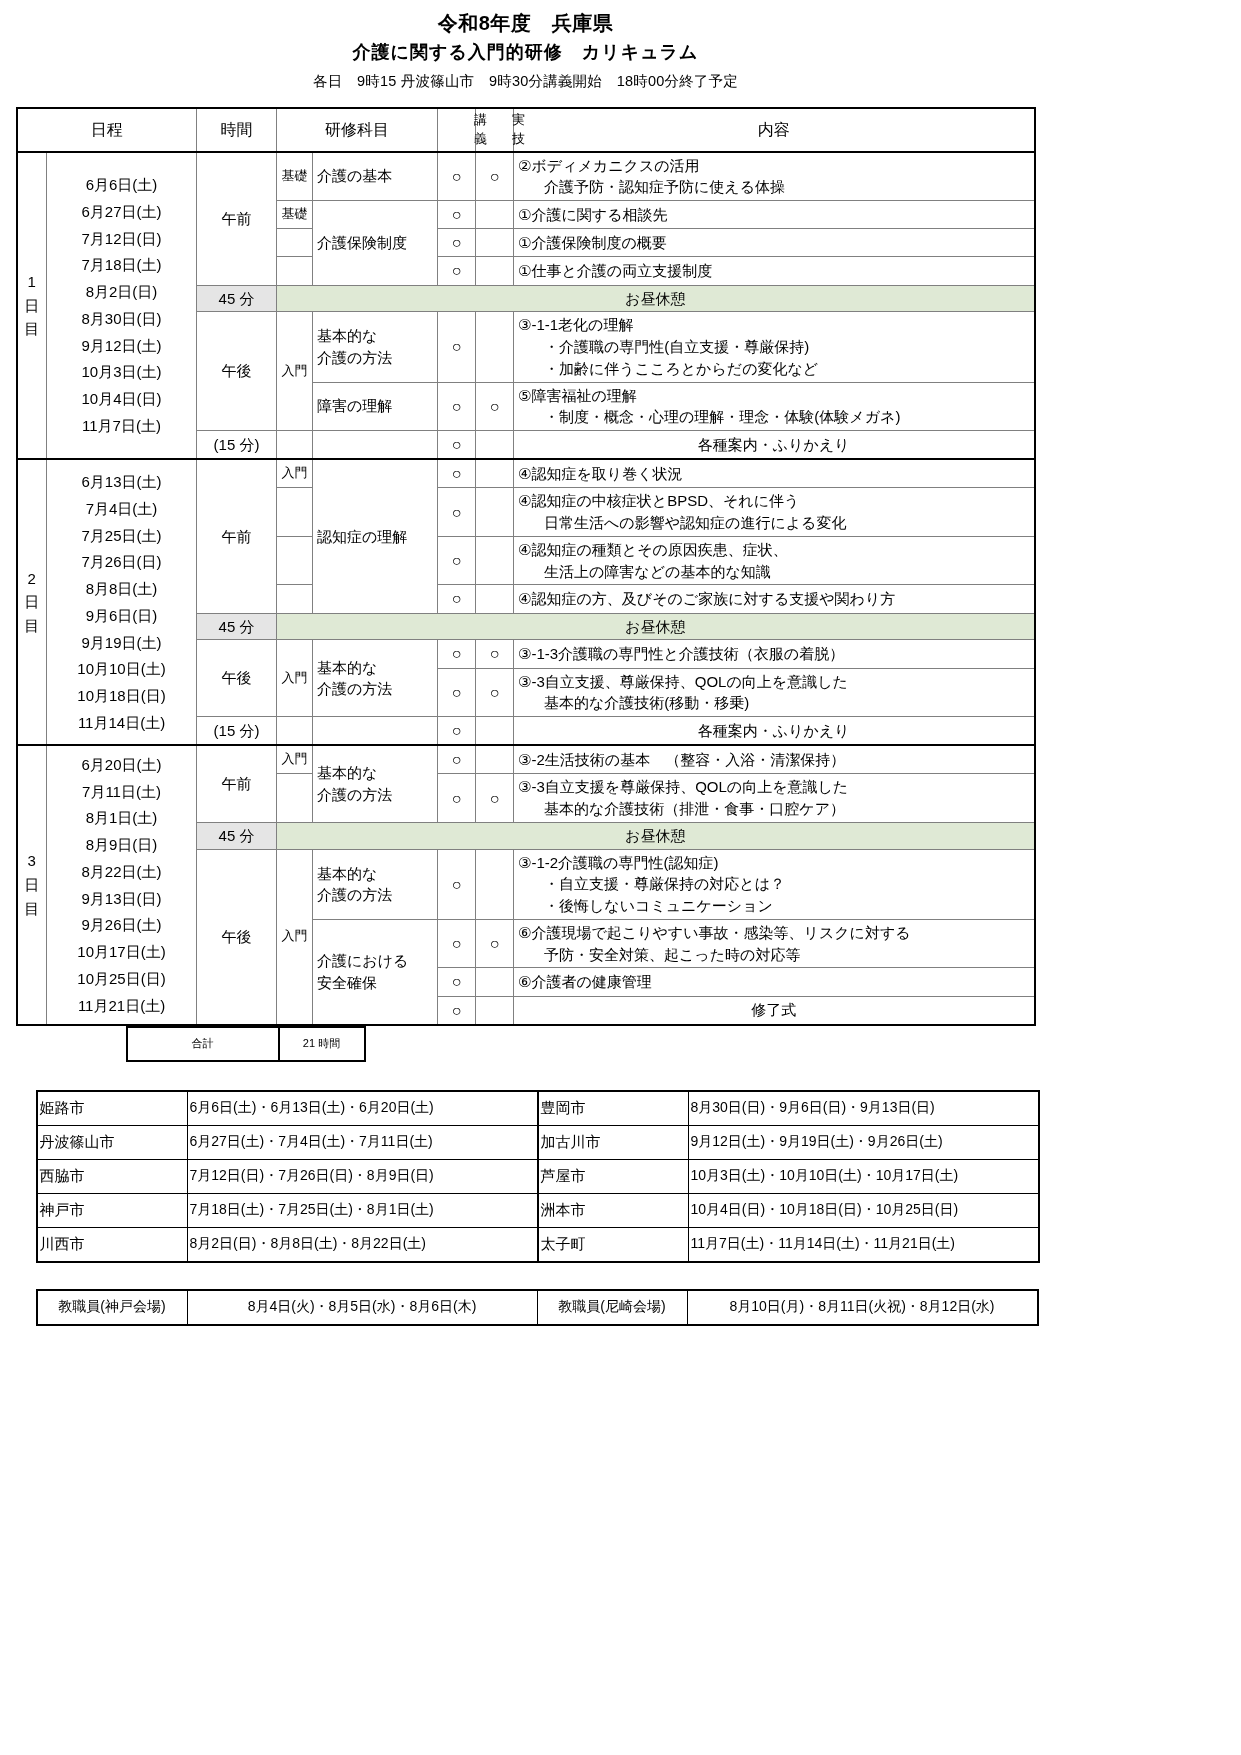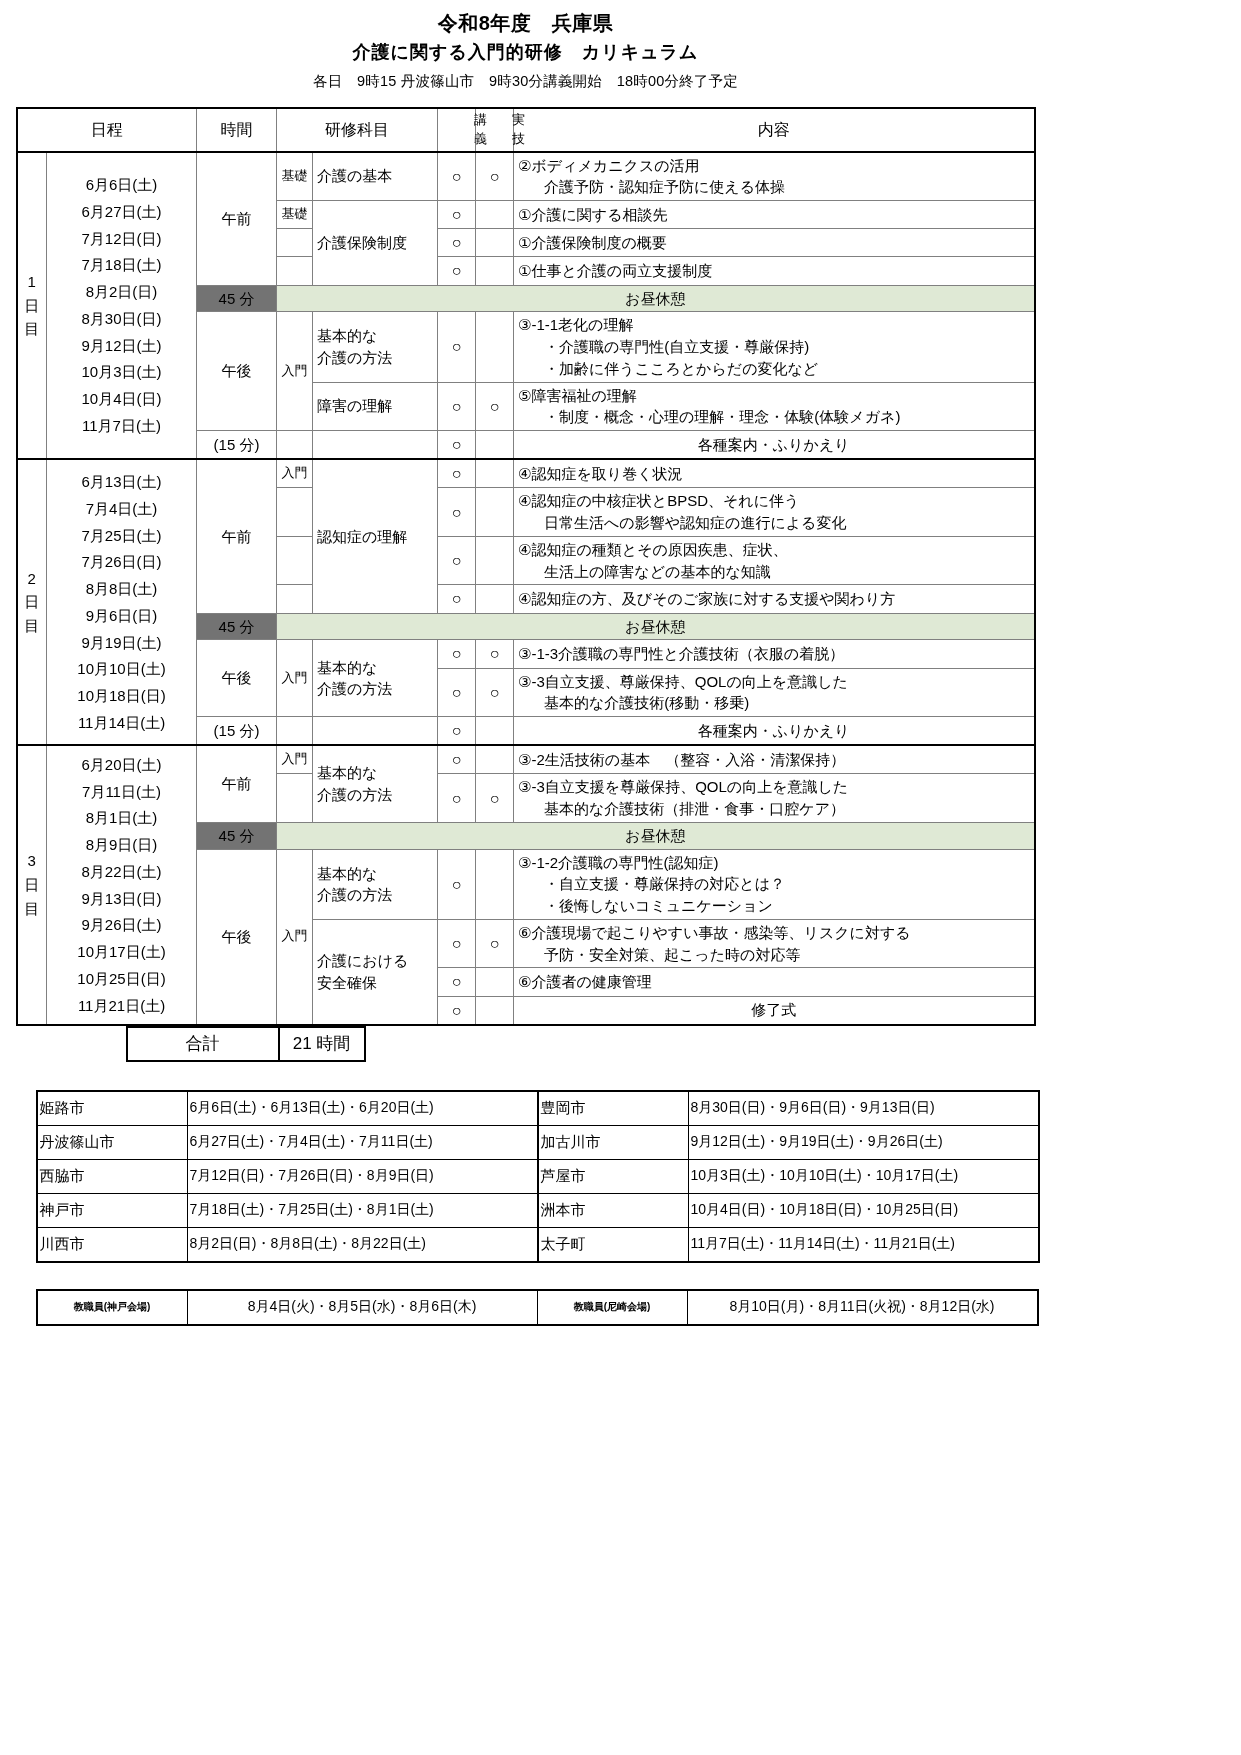--- a/index.html
+++ b/index.html
@@ -91,37 +91,37 @@
 
   .dates-stack { display: flex; flex-direction: column; gap: 5px; padding: 4px 0; }
   .daynum-stack { display: flex; flex-direction: column; align-items: center; gap: 2px; }
 
   .lunch-td {
     background: #dfe9d5;
     text-align: center;
     font-size: 15px;
   }
   .lunch-time {
-    background: #737373;
+    background: #e5e5e5;
     text-align: center;
     font-size: 15px;
     margin-top: 13px;
   }
   .rowline { display: block; }
   .indent1 { display: block; padding-left: 26px; }
   .ctr { text-align: center; }
 
   .thickbottom td { border-bottom: 2px solid #000 !important; }
   .thicktop td { border-top: 2px solid #000 !important; }
 
   
   table.total {
     border-collapse: collapse;
     margin: 0 auto 0 110px;
-    font-size: 17px;
+    font-size: 11px;
   }
   table.total td {
     border: 2px solid #000;
     text-align: center;
     height: 30px;
   }
   .tot-label { width: 148px; }
   .tot-val   { width: 82px; }
 
   
@@ -150,21 +150,21 @@
     table-layout: fixed;
     font-size: 15px;
     border: 2px solid #000;
   }
   table.venue2 td {
     border: 1px solid #000;
     text-align: center;
     height: 31px;
     padding: 1px 2px;
   }
-  table.venue2 td.city2 { width: 145px; font-size: 10px; font-weight: bold; }
+  table.venue2 td.city2 { width: 145px; font-size: 14px; }
   table.venue2 td.dates2 { width: 345px; font-size: 14px; }
 </style>
 </head>
 <body>
 
 <div class="page">
 
   <div class="doc-head">
     <div class="head-line1">令和8年度　兵庫県</div>
     <div class="head-line2">介護に関する入門的研修　カリキュラム</div>

